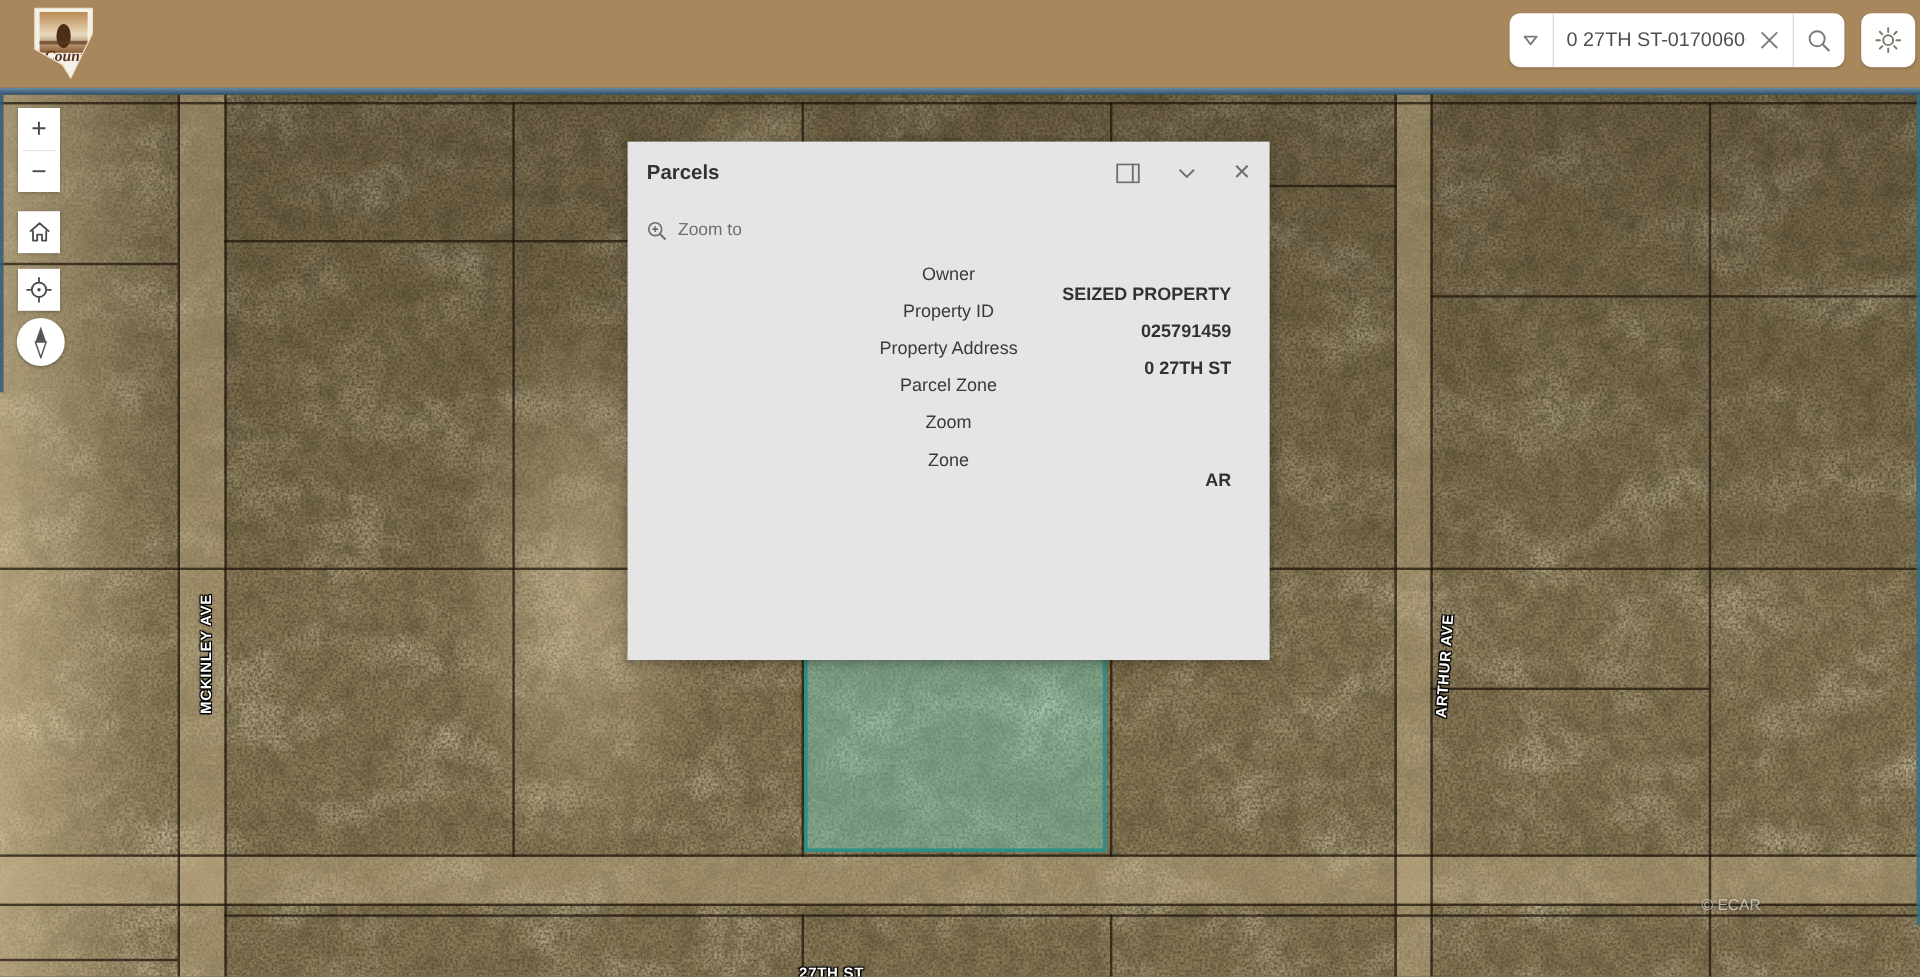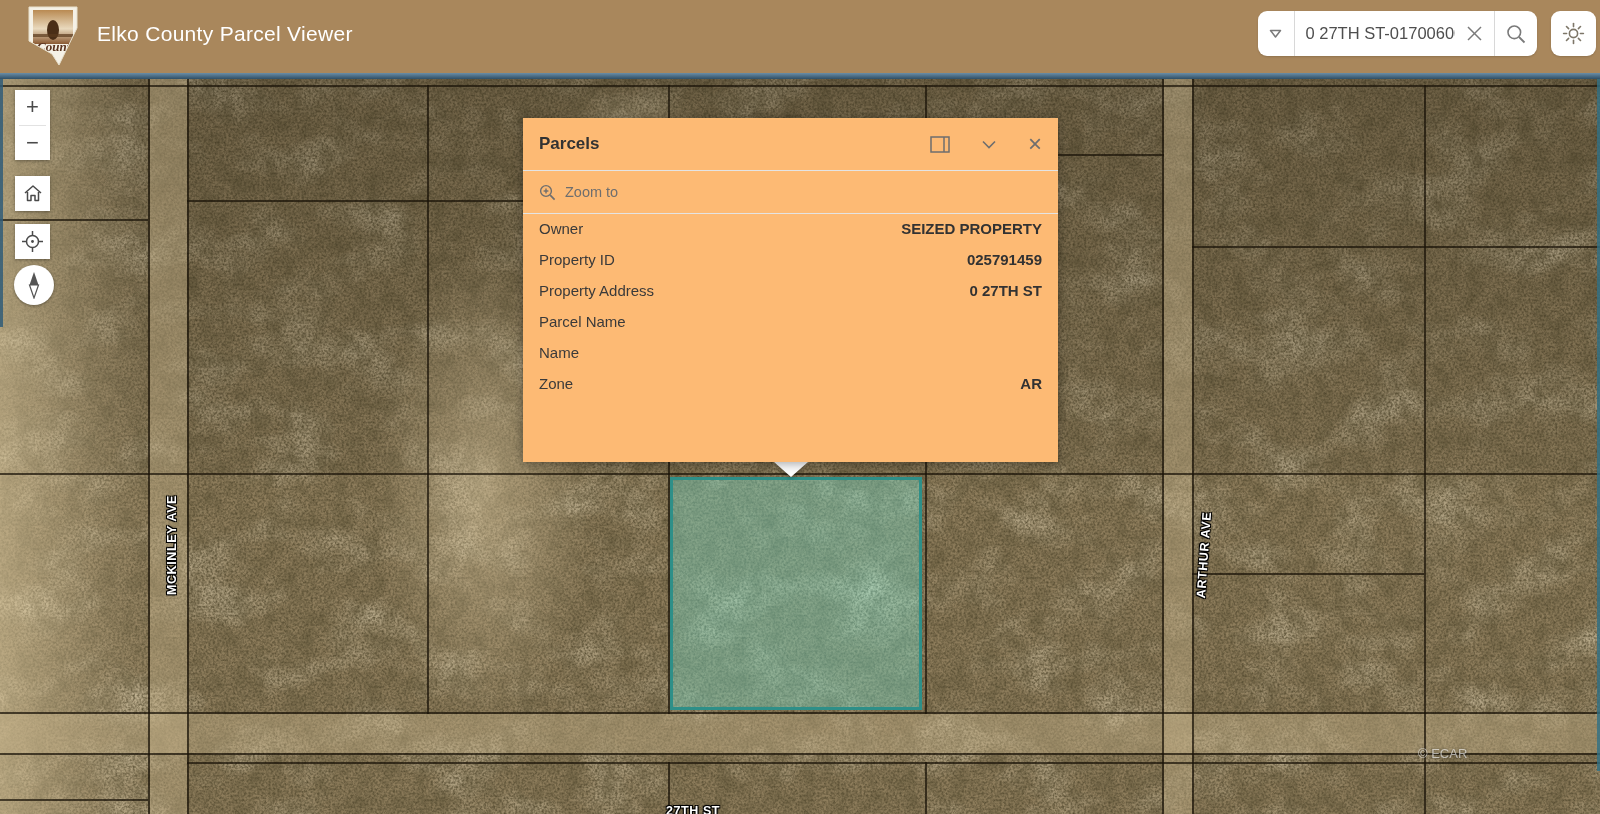--- a/index.html
+++ b/index.html
@@ -66,35 +66,35 @@
         display:flex;align-items:center;justify-content:center;color:#4a4a4a;cursor:pointer;}
   #zoom-widget{left:15px;top:17px;width:35px;height:70px;flex-direction:column;padding:0;}
   .zoom-btn{width:35px;height:35px;display:flex;align-items:center;justify-content:center;
             font-size:22px;color:#4a4a4a;cursor:pointer;}
   #zoom-sep{width:27px;height:1px;background:#e2e2e2;}
   #home-btn{left:15px;top:103px;width:35px;height:35px;}
   #locate-btn{left:15px;top:151px;width:35px;height:35px;}
   #compass-btn{left:14px;top:192px;width:40px;height:40px;border-radius:50%;}
 
   
-  #popup{position:absolute;left:523px;top:45px;width:535px;height:344px;background:#fdba74;
+  #popup{position:absolute;left:523px;top:45px;width:535px;height:432px;background:#e5e5e5;
          box-shadow:0 2px 10px rgba(0,0,0,.35);z-index:30;overflow:hidden;}
   #popup-pointer{position:absolute;left:774px;top:389px;width:0;height:0;z-index:29;
     border-left:17px solid transparent;border-right:17px solid transparent;border-top:15px solid #fff;
     filter:drop-shadow(0 2px 2px rgba(0,0,0,.25));}
   .popup-header{height:52px;display:flex;align-items:center;padding:0 16px;}
   .popup-title{font-size:17px;font-weight:bold;color:#323232;}
   .popup-actions{margin-left:auto;display:flex;align-items:center;gap:32px;}
   .pa-btn{display:flex;align-items:center;justify-content:center;cursor:pointer;color:#6e6e6e;}
   .close-x{font-size:24px;line-height:16px;color:#6e6e6e;font-weight:400;}
   .hline{height:1px;background:#e4e4e4;}
   .zoomto-row{height:42px;display:flex;align-items:center;gap:9px;padding:0 16px;color:#6e6e6e;
               font-size:14.5px;cursor:pointer;}
   #popup-rows{padding-top:6px;}
-  .prow{height:31px;display:flex;padding:0 16px;font-size:15px;}
+  .prow{height:31px;display:flex;align-items:center;padding:0 32px;font-size:15px;flex-direction:column;}
   .prow .plabel{color:#3a3a3a;}
   .prow .pvalue{margin-left:auto;color:#323232;text-align:right;font-weight:bold;}
 </style>
 </head>
 <body>
 
 <div id="app">
 
   <div id="map">
     <svg id="noise-svg" width="1600" height="741">
@@ -230,25 +230,25 @@
         </div>
         <div class="prow">
           <span class="plabel">Property ID</span>
           <span class="pvalue">025791459</span>
         </div>
         <div class="prow">
           <span class="plabel">Property Address</span>
           <span class="pvalue">0 27TH ST</span>
         </div>
         <div class="prow">
-          <span class="plabel">Parcel Name</span>
+          <span class="plabel">Parcel Zone</span>
           <span class="pvalue"></span>
         </div>
         <div class="prow">
-          <span class="plabel">Name</span>
+          <span class="plabel">Zoom</span>
           <span class="pvalue"></span>
         </div>
         <div class="prow">
           <span class="plabel">Zone</span>
           <span class="pvalue">AR</span>
         </div>
       </div>
     </div>
   </div>
 
@@ -266,21 +266,20 @@
       </defs>
       <polygon points="5,3 53,3 53,24 35,61 28,50 5,37" fill="#f5f1e6"></polygon>
       <g clip-path="url(#nv)">
         <rect x="9" y="6" width="40" height="34" fill="url(#lg)"></rect>
         <ellipse cx="29" cy="26" rx="6" ry="10" fill="#4a2e17"></ellipse>
         <rect x="9" y="30" width="40" height="3" fill="#5a3a1e" opacity="0.7"></rect>
         <text x="13" y="47" font-size="13" font-style="italic" font-weight="bold" font-family="Liberation Serif, serif" fill="#5a3420">County</text>
       </g>
       <polygon points="5,3 53,3 53,24 35,61 28,50 5,37" fill="none" stroke="#e8e0cc" stroke-width="1"></polygon>
     </svg>
-    <div id="app-title">Elko County Parcel Viewer</div>
 
     <div class="search-box">
       <span class="sbtn" id="search-chevron">
         <svg width="15" height="11" viewBox="0 0 15 11">
           <polygon points="2.5,2.5 12.5,2.5 7.5,9" fill="none" stroke="#7a7a7a" stroke-width="1.5" stroke-linejoin="round"></polygon>
         </svg>
       </span>
       <span class="sdiv"></span>
       <span id="search-value">0 27TH ST-017006007</span>
       <span class="sbtn" id="search-clear">

